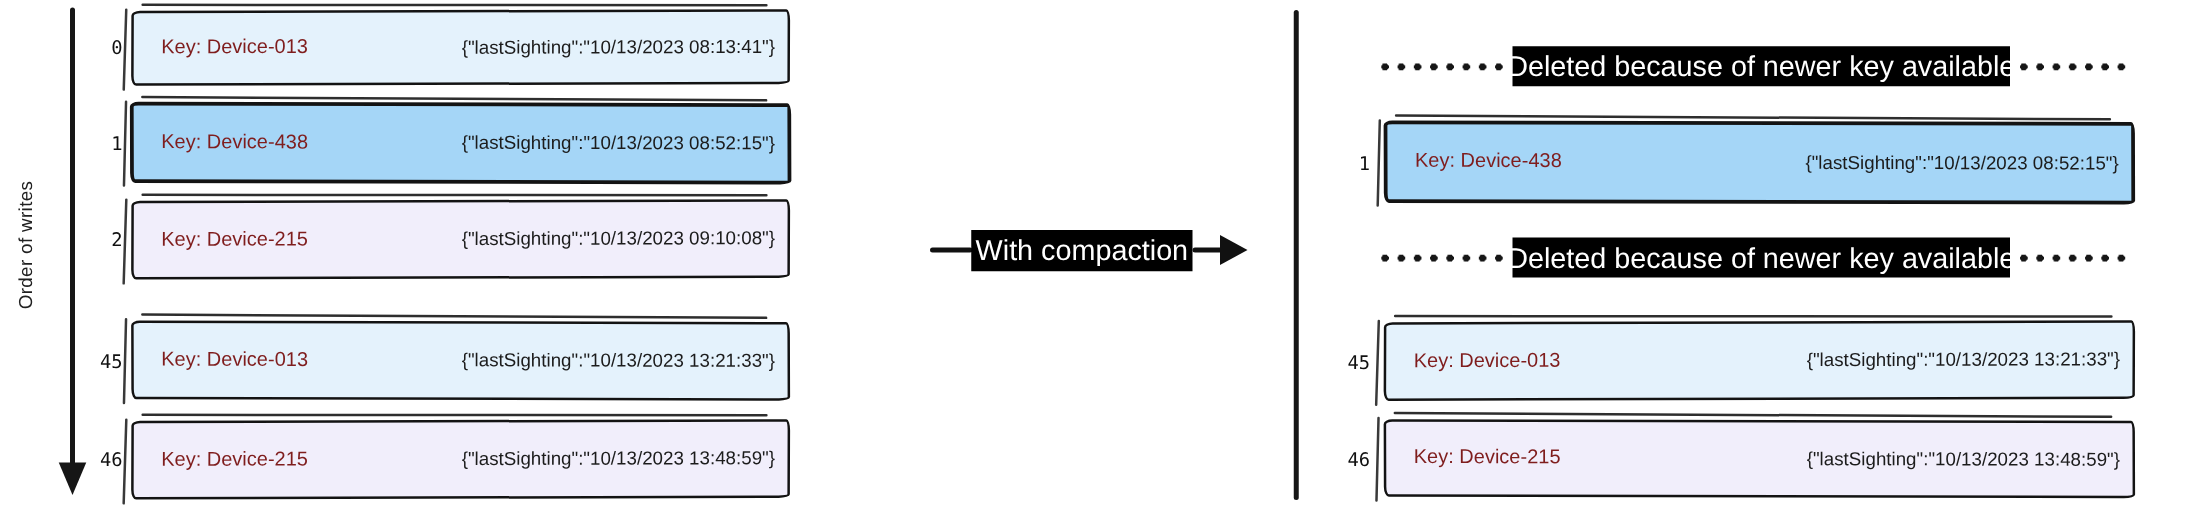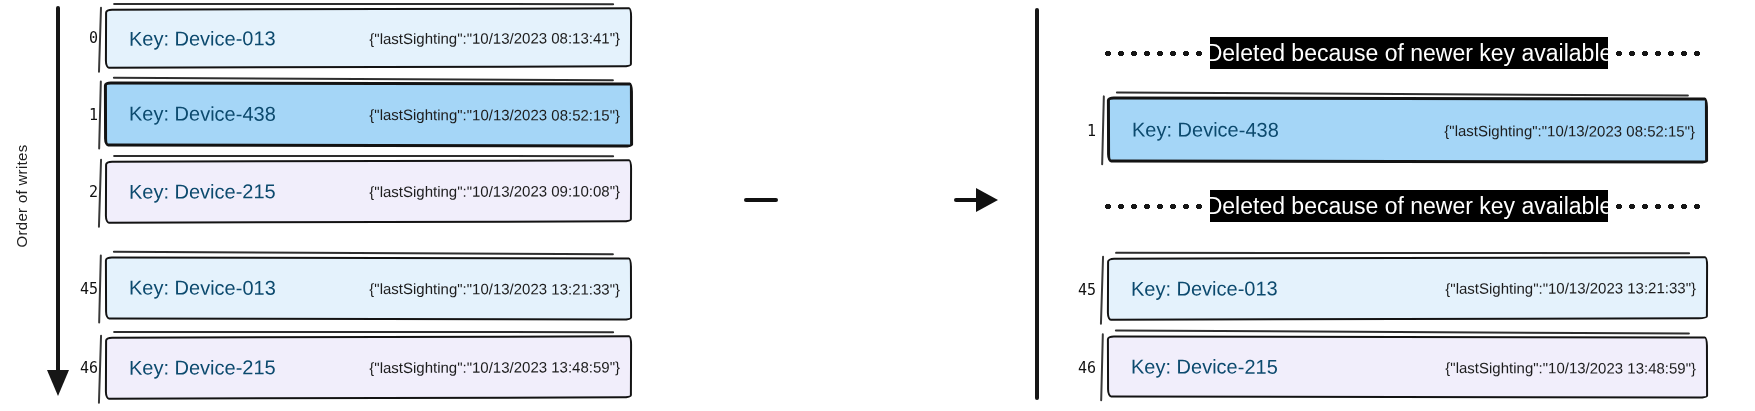--- a/index.html
+++ b/index.html
@@ -46,21 +46,21 @@
   }
   .record::after { 
     content:""; position:absolute; left:-8px; top:-4px; bottom:-6px; width:2.2px;
     background:#232323; border-radius:2px; transform:rotate(1.6deg); opacity:.9;
   }
   .tilt-a { transform:skewX(-.35deg) rotate(-.15deg); }
   .tilt-b { transform:skewX(.3deg) rotate(.12deg); }
   .v-lightblue { background:var(--record_lightblue,#e4f2fc); }
   .v-blue      { background:var(--record_blue,#a5d6f7); border-width:3.2px; }
   .v-lavender  { background:var(--record_lavender,#f1eefb); }
-  .record .key   { font-size:20px; color:#0c4a6e; }
+  .record .key   { font-size:16px; color:#7f1d1d; }
   .record .value { font-size:15px; color:#1c1c1c; }
 
   
   .black-label {
     position:absolute; background:var(--label_bg,#000);
     color:var(--label_text,#fff); display:flex; align-items:center; justify-content:center;
     font-size:23px; white-space:nowrap;
   }
 
   
@@ -101,20 +101,21 @@
   <div class="record v-lightblue tilt-b" style="left:105px; top:257px; width:527px; height:63px;">
     <span class="key">Key: Device-013</span>
     <span class="value">{"lastSighting":"10/13/2023 13:21:33"}</span>
   </div>
   <div class="record v-lavender tilt-a" style="left:105px; top:336px; width:527px; height:63px;">
     <span class="key">Key: Device-215</span>
     <span class="value">{"lastSighting":"10/13/2023 13:48:59"}</span>
   </div>
 
   <div class="hline" style="left:744px; top:198px; width:34px;"></div>
+  <div class="black-label" style="left:777px; top:184px; width:177px; height:33px;">With compaction</div>
   <div class="hline" style="left:954px; top:198px; width:24px;"></div>
   <div class="arrowhead-right" style="left:976px; top:188px;"></div>
 
   <div class="vline" style="left:1035px; top:8px; height:392px;"></div>
 
   <div class="dots" style="left:1102px; top:50px; width:104px;"></div>
   <div class="black-label" style="left:1210px; top:37px; width:398px; height:32px;">Deleted because of newer key available</div>
   <div class="dots" style="left:1613px; top:50px; width:92px;"></div>
 
   <div class="idx" style="left:1060px; top:122px;">1</div>

